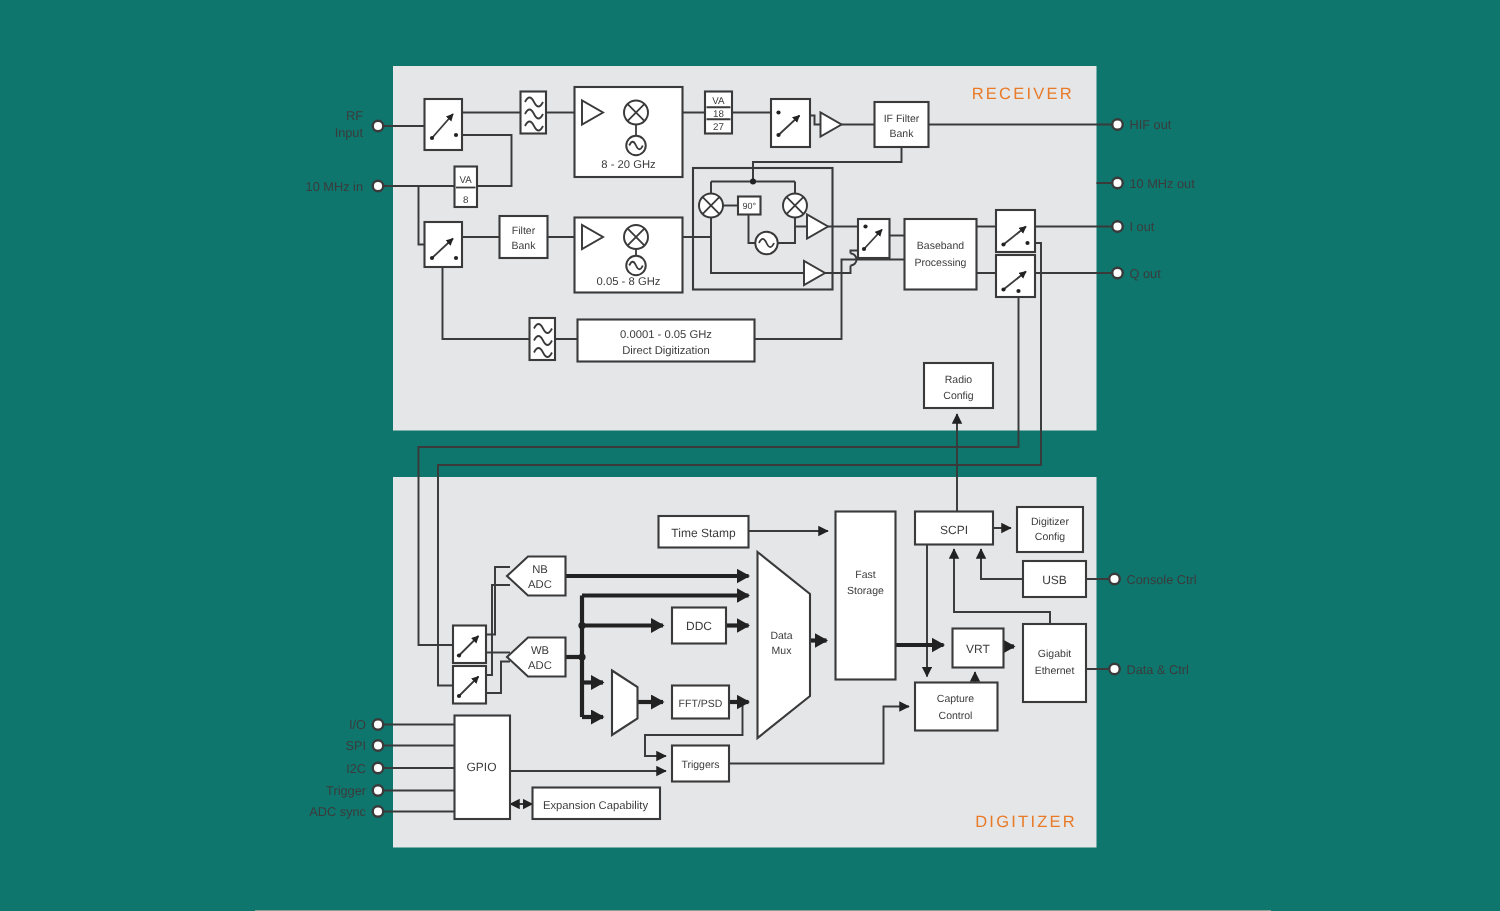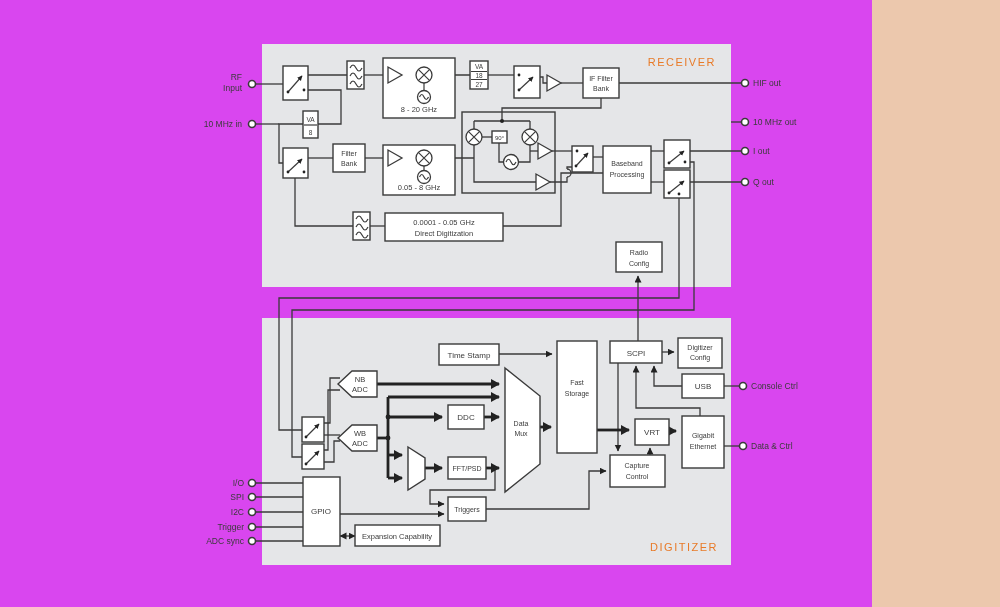--- a/index.html
+++ b/index.html
@@ -1,16 +1,16 @@
 <!DOCTYPE html>
 <html><head>
 <meta charset="utf-8">
 <style>
   html,body{margin:0;padding:0;background:#ecc8ad;}
-  .canvas{position:relative;width:872px;height:607px;background:#d946ef;overflow:hidden;}
+  .canvas{position:relative;width:1000px;height:607px;background:#0f766e;overflow:hidden;}
   svg{display:block;}
   text{font-family:"Liberation Sans","DejaVu Sans",sans-serif;fill:#3b3b3b;}
   .blk{fill:#ffffff;stroke:#3a3a3a;stroke-width:1.4;}
   .panel{fill:#e5e6e8;stroke:none;}
   .wire{fill:none;stroke:#3a3a3a;stroke-width:1.3;}
   .thick{fill:none;stroke:#222;stroke-width:2.8;}
   .sym{fill:#ffffff;stroke:#3a3a3a;stroke-width:1.3;}
   .symline{fill:none;stroke:#3a3a3a;stroke-width:1.2;}
   .lever{fill:none;stroke:#3a3a3a;stroke-width:1.2;}
   .dot{fill:#222;stroke:none;}

